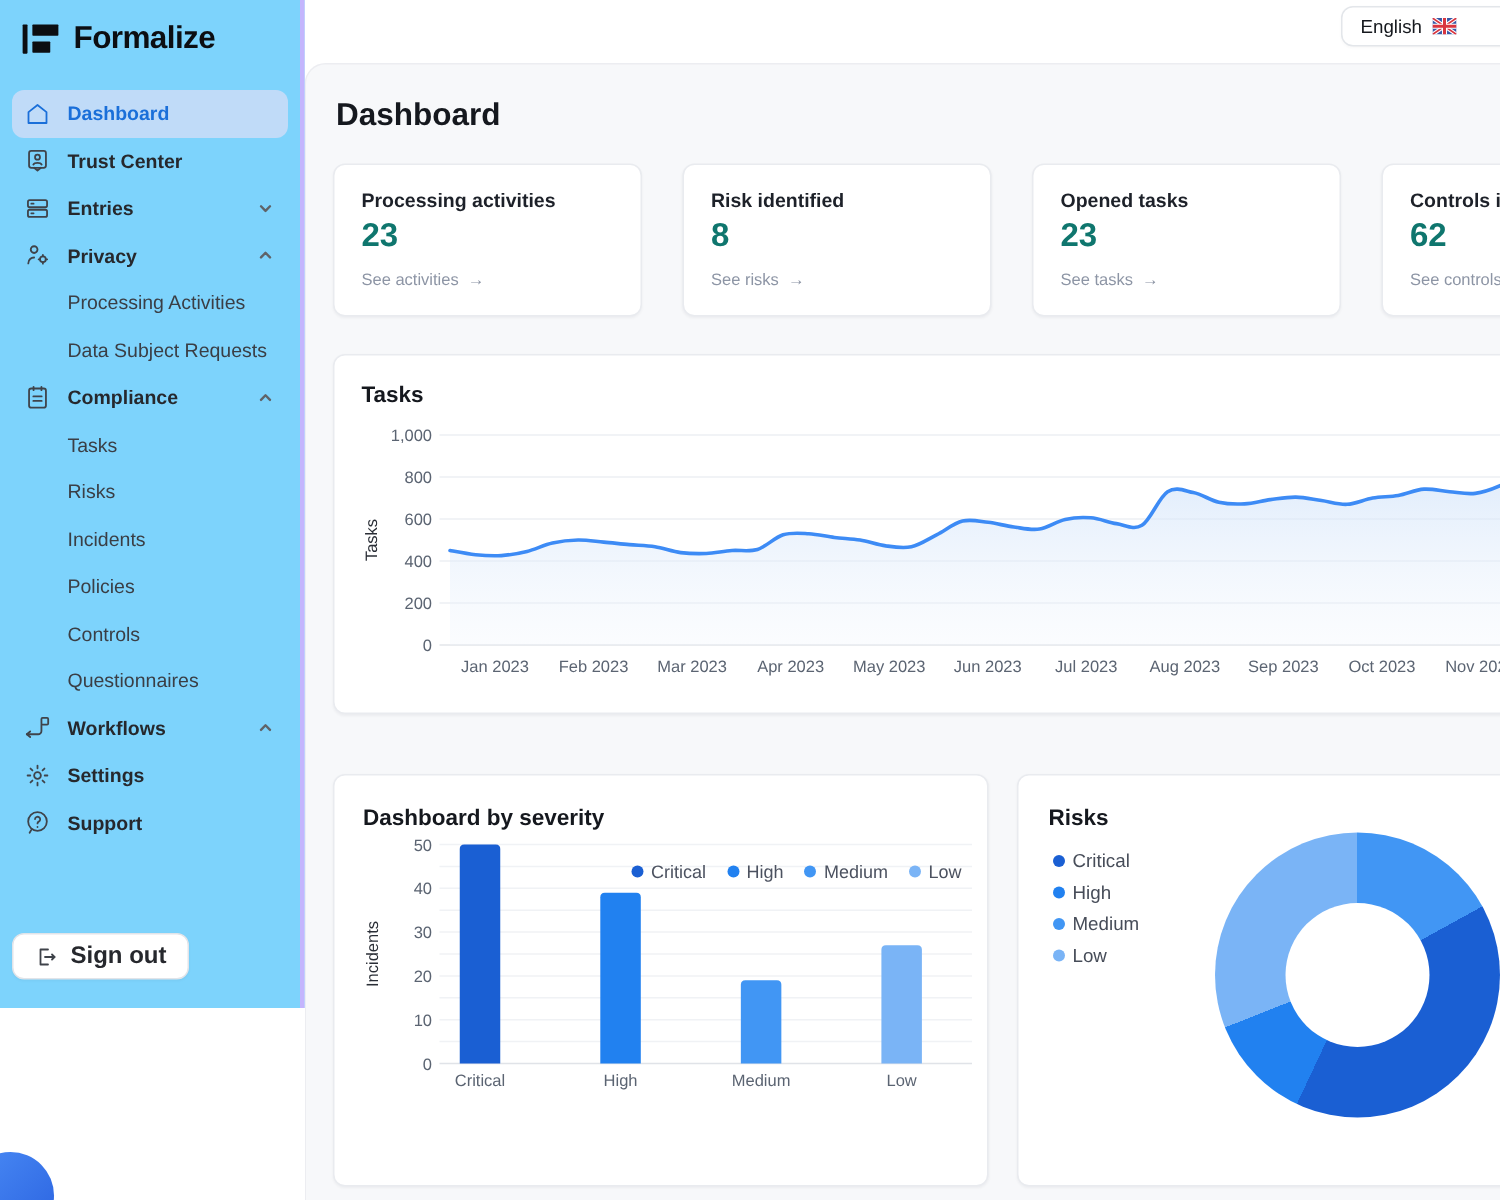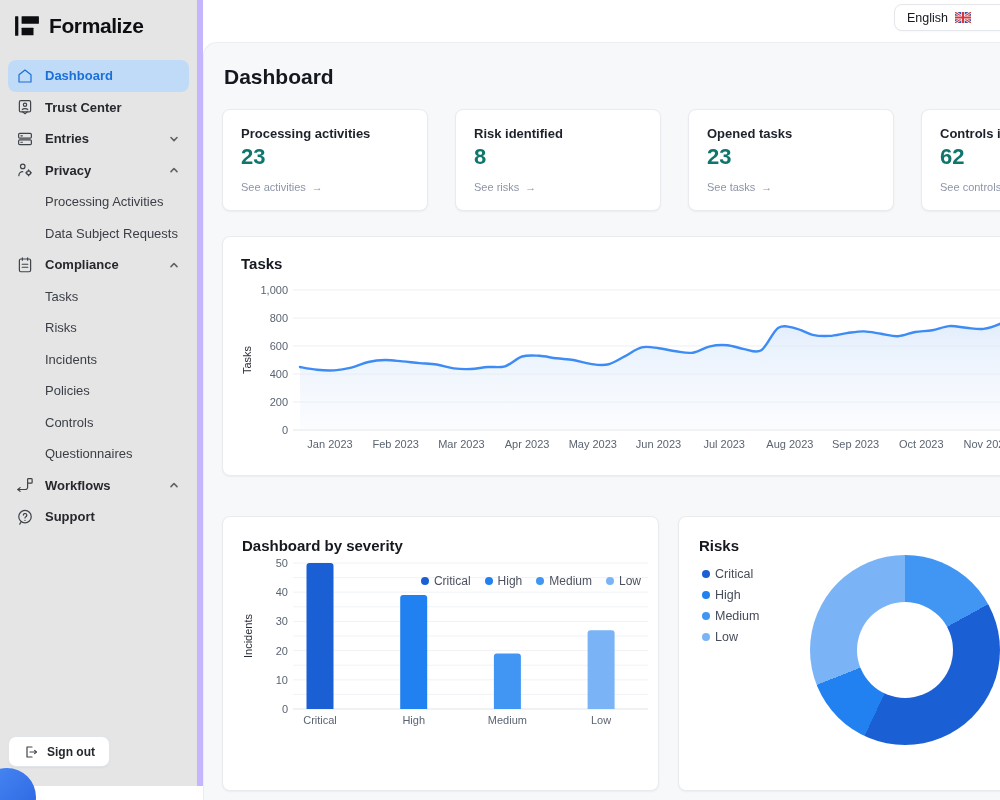--- a/index.html
+++ b/index.html
@@ -5,22 +5,22 @@
   * { box-sizing: border-box; }
   html,body { margin:0; padding:0; }
   body {
     width:1000px; height:800px; overflow:hidden; position:relative;
     background:#ffffff; font-family:"Liberation Sans", sans-serif;
     -webkit-font-smoothing:antialiased;
   }
 
   
   .sidebar {
-    position:absolute; left:0; top:0; width:203px; height:786px;
-    background:#e5e5e5; border-right:6px solid #c4b5fd; z-index:5;
+    position:absolute; left:0; top:0; width:203px; height:672px;
+    background:#7dd3fc; border-right:3px solid #c4b5fd; z-index:5;
   }
   .logo { display:flex; align-items:center; gap:9px; padding:13px 0 0 14px; }
   .logo-mark { width:26px; height:26px; color:#0c0e12; display:flex; }
   .logo-text { font-size:21px; font-weight:bold; color:#0c0e12; letter-spacing:-0.4px; }
   nav { margin-top:21px; padding:0 8px; }
   .nav-item {
     display:flex; align-items:center; height:31.5px; border-radius:8px;
     padding:0 9px 0 8px; cursor:pointer;
   }
   .nav-item .ico { width:18px; height:18px; margin-right:11px; color:#3f434a; flex:none; }
@@ -29,21 +29,21 @@
   .nav-item.child .lbl { font-weight:normal; color:#3a3e45; font-size:13px; }
   .nav-item.active { background:#c0dbf8; }
   .nav-item.active .lbl { color:#1a6fd9; }
   .nav-item.active .ico { color:#1a6fd9; }
   .chev { margin-left:auto; color:#5f6368; width:12px; height:12px; flex:none; }
 
   .signout {
     position:absolute; left:8px; bottom:19px; height:31px;
     display:flex; align-items:center; gap:8px; padding:0 14px;
     background:#fff; border:1px solid #e1e4e9; border-radius:8px;
-    font-family:inherit; font-size:12px; font-weight:bold; color:#26282d;
+    font-family:inherit; font-size:16px; font-weight:bold; color:#26282d;
     box-shadow:0 1px 2px rgba(0,0,0,.04); cursor:pointer;
   }
   .signout svg { width:16px; height:16px; color:#3f434a; }
 
   .chat-bubble {
     position:absolute; left:-22px; bottom:-26px; width:58px; height:58px;
     border-radius:50%; background:linear-gradient(135deg,#4a8bf5,#2a62e0);
     z-index:9;
   }
 
@@ -194,20 +194,27 @@
       <div class="nav-item">
         <svg class="ico" viewBox="0 0 24 24" fill="none" stroke="currentColor" stroke-width="1.6" stroke-linecap="round" stroke-linejoin="round">
           <rect x="15.5" y="3.5" width="6" height="6" rx="1"></rect>
           <path d="M2.5 18h10a3 3 0 0 0 3-3V9.5"></path>
           <path d="M5.5 15.5 2.5 18l3 2.5"></path>
         </svg>
         <span class="lbl">Workflows</span>
         <svg class="chev" viewBox="0 0 12 12" fill="none" stroke="currentColor" stroke-width="1.6" stroke-linecap="round" stroke-linejoin="round">
           <polyline points="3,7.6 6,4.5 9,7.6"></polyline>
         </svg>
+      </div>
+      <div class="nav-item">
+        <svg class="ico" viewBox="0 0 24 24" fill="none" stroke="currentColor" stroke-width="1.6" stroke-linecap="round" stroke-linejoin="round">
+          <circle cx="12" cy="12" r="3"></circle>
+          <path d="M12 3.2v2.4M12 18.4v2.4M3.2 12h2.4M18.4 12h2.4M5.8 5.8l1.7 1.7M16.5 16.5l1.7 1.7M18.2 5.8l-1.7 1.7M7.5 16.5l-1.7 1.7"></path>
+        </svg>
+        <span class="lbl">Settings</span>
       </div>
       <div class="nav-item">
         <svg class="ico" viewBox="0 0 24 24" fill="none" stroke="currentColor" stroke-width="1.6" stroke-linecap="round" stroke-linejoin="round">
           <circle cx="12" cy="11.5" r="8.3"></circle>
           <path d="M6.5 19 5 21.5"></path>
           <path d="M9.8 9.4a2.3 2.3 0 1 1 3.3 2.3c-.7.35-1.1.8-1.1 1.6"></path>
           <path d="M12 16.4v.1"></path>
         </svg>
         <span class="lbl">Support</span>
       </div>

